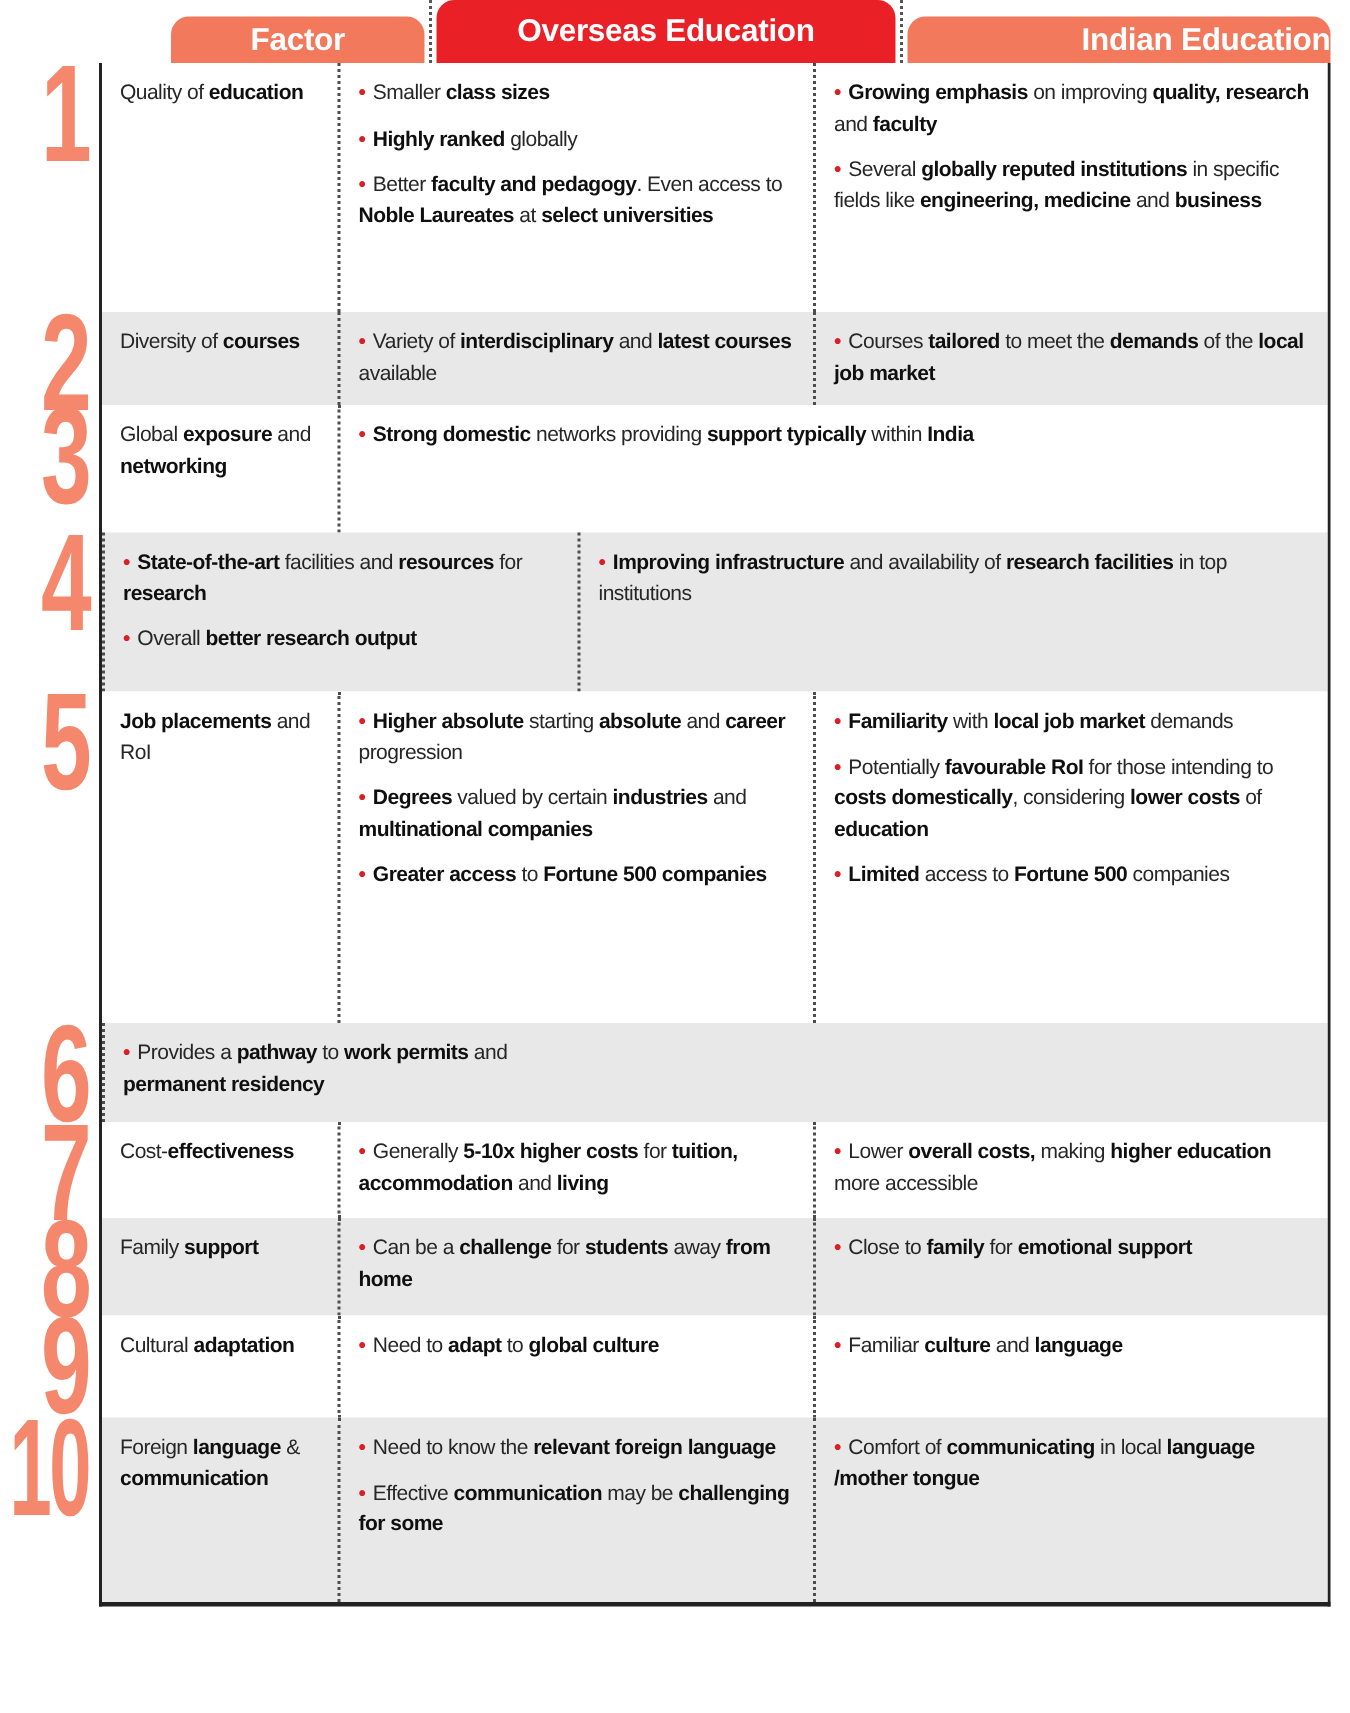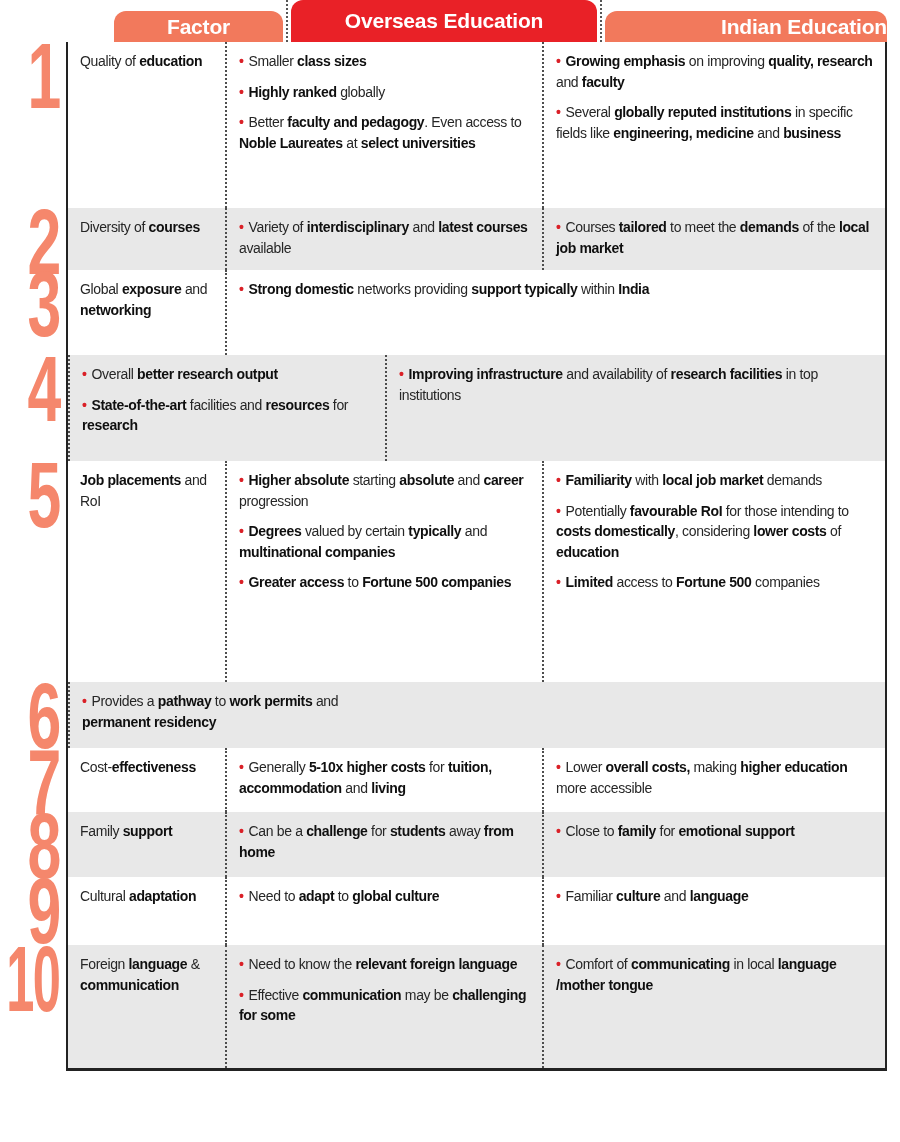--- a/index.html
+++ b/index.html
@@ -123,35 +123,35 @@
           <div class="cell factor">
             <p class="factor-text">Global <b>exposure</b> and <b>networking</b></p>
           </div>
           <div class="cell indian">
             <p class="bullet"><span class="dot">•</span><b>Strong domestic</b> networks providing <b>support typically</b> within <b>India</b></p>
           </div>
         </div>
         <div class="row">
           <span class="row-num">4</span>
           <div class="cell overseas">
+            <p class="bullet"><span class="dot">•</span><b>State-of-the-art</b> facilities and <b>resources</b> for <b>research</b></p>
             <p class="bullet"><span class="dot">•</span>Overall <b>better research output</b></p>
-            <p class="bullet"><span class="dot">•</span><b>State-of-the-art</b> facilities and <b>resources</b> for <b>research</b></p>
           </div>
           <div class="cell indian">
             <p class="bullet"><span class="dot">•</span><b>Improving infrastructure</b> and availability of <b>research facilities</b> in top institutions</p>
           </div>
         </div>
         <div class="row">
           <span class="row-num">5</span>
           <div class="cell factor">
             <p class="factor-text"><b>Job placements</b> and RoI</p>
           </div>
           <div class="cell overseas">
             <p class="bullet"><span class="dot">•</span><b>Higher absolute</b> starting <b>absolute</b> and <b>career</b> progression</p>
-            <p class="bullet"><span class="dot">•</span><b>Degrees</b> valued by certain <b>typically</b> and <b>multinational companies</b></p>
+            <p class="bullet"><span class="dot">•</span><b>Degrees</b> valued by certain <b>industries</b> and <b>multinational companies</b></p>
             <p class="bullet"><span class="dot">•</span><b>Greater access</b> to <b>Fortune 500 companies</b></p>
           </div>
           <div class="cell indian">
             <p class="bullet"><span class="dot">•</span><b>Familiarity</b> with <b>local job market</b> demands</p>
             <p class="bullet"><span class="dot">•</span>Potentially <b>favourable RoI</b> for those intending to <b>costs domestically</b>, considering <b>lower costs</b> of <b>education</b></p>
             <p class="bullet"><span class="dot">•</span><b>Limited</b> access to <b>Fortune 500</b> companies</p>
           </div>
         </div>
         <div class="row">
           <span class="row-num">6</span>

